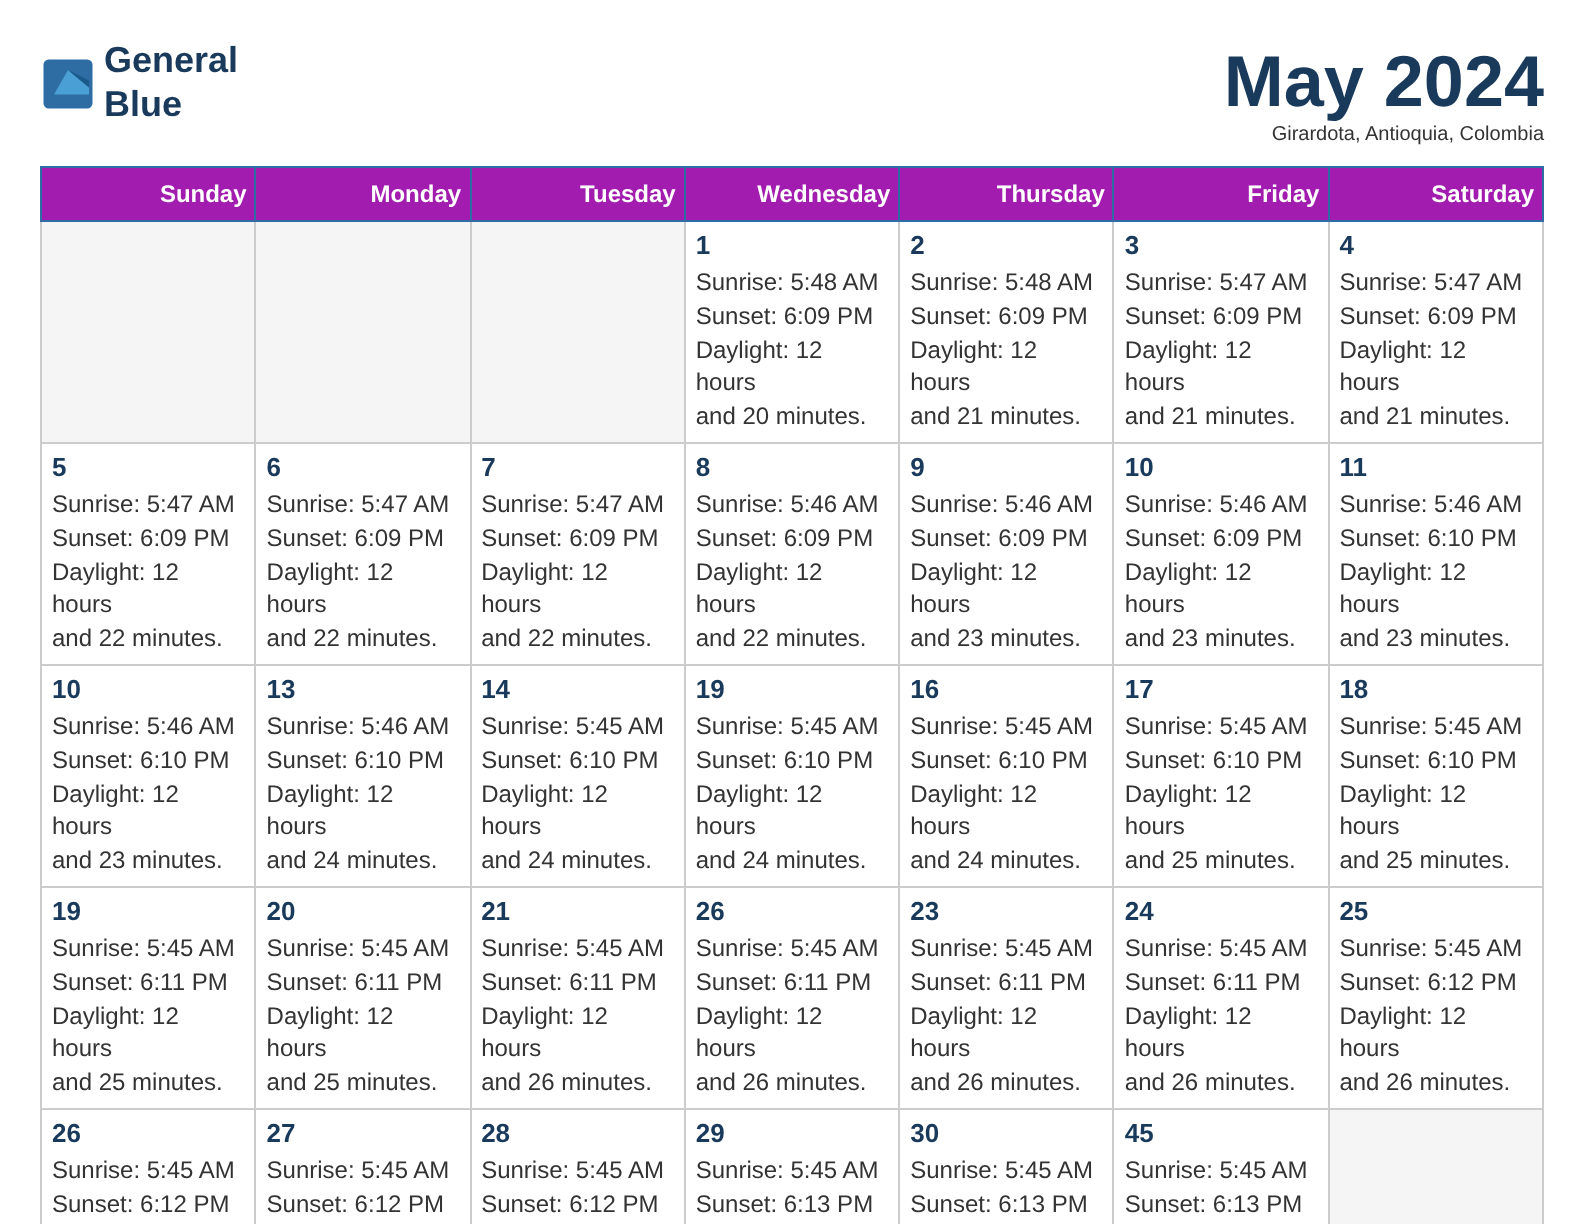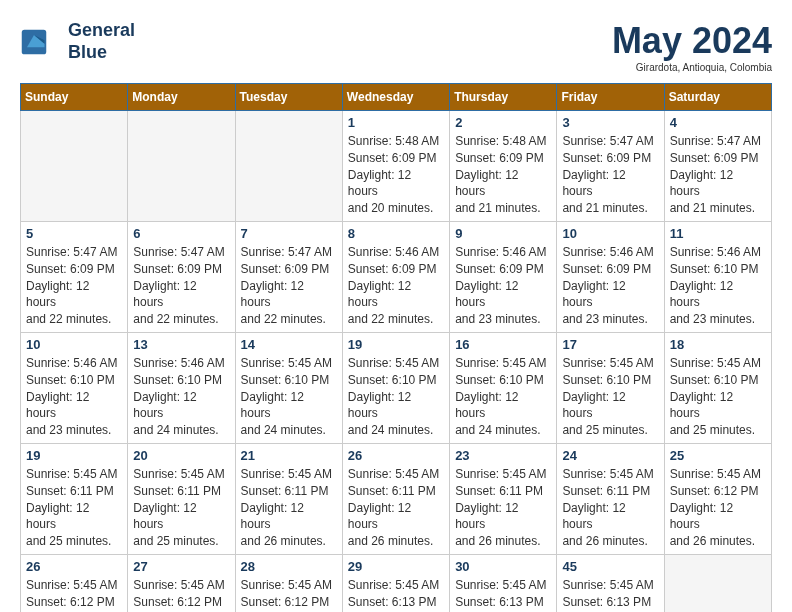--- a/index.html
+++ b/index.html
@@ -12,21 +12,21 @@
     }
     .header-area {
       display: flex;
       justify-content: space-between;
       align-items: flex-start;
       margin-bottom: 10px;
     }
     .logo {
       display: flex;
       align-items: center;
-      gap: 20px;
+      gap: 4px;
     }
     .logo-text {
       font-size: 18px;
       font-weight: bold;
       color: #1a3a5c;
       line-height: 1.2;
     }
     .logo-icon {
       width: 28px;
       height: 28px;
@@ -42,24 +42,24 @@
     .subtitle {
       font-size: 10px;
       color: #333;
     }
     .calendar {
       width: 100%;
       border-collapse: collapse;
       font-size: 11px;
     }
     .calendar th {
-      background: #a16207;
+      background: #a21caf;
       color: #fff;
       padding: 6px 4px;
-      text-align: left;
+      text-align: right;
       font-size: 12px;
       font-weight: bold;
       border: 1px solid #2e6da4;
     }
     .calendar td {
       border: 1px solid #ccc;
       vertical-align: top;
       padding: 4px 5px;
       width: 107px;
       min-height: 80px;

